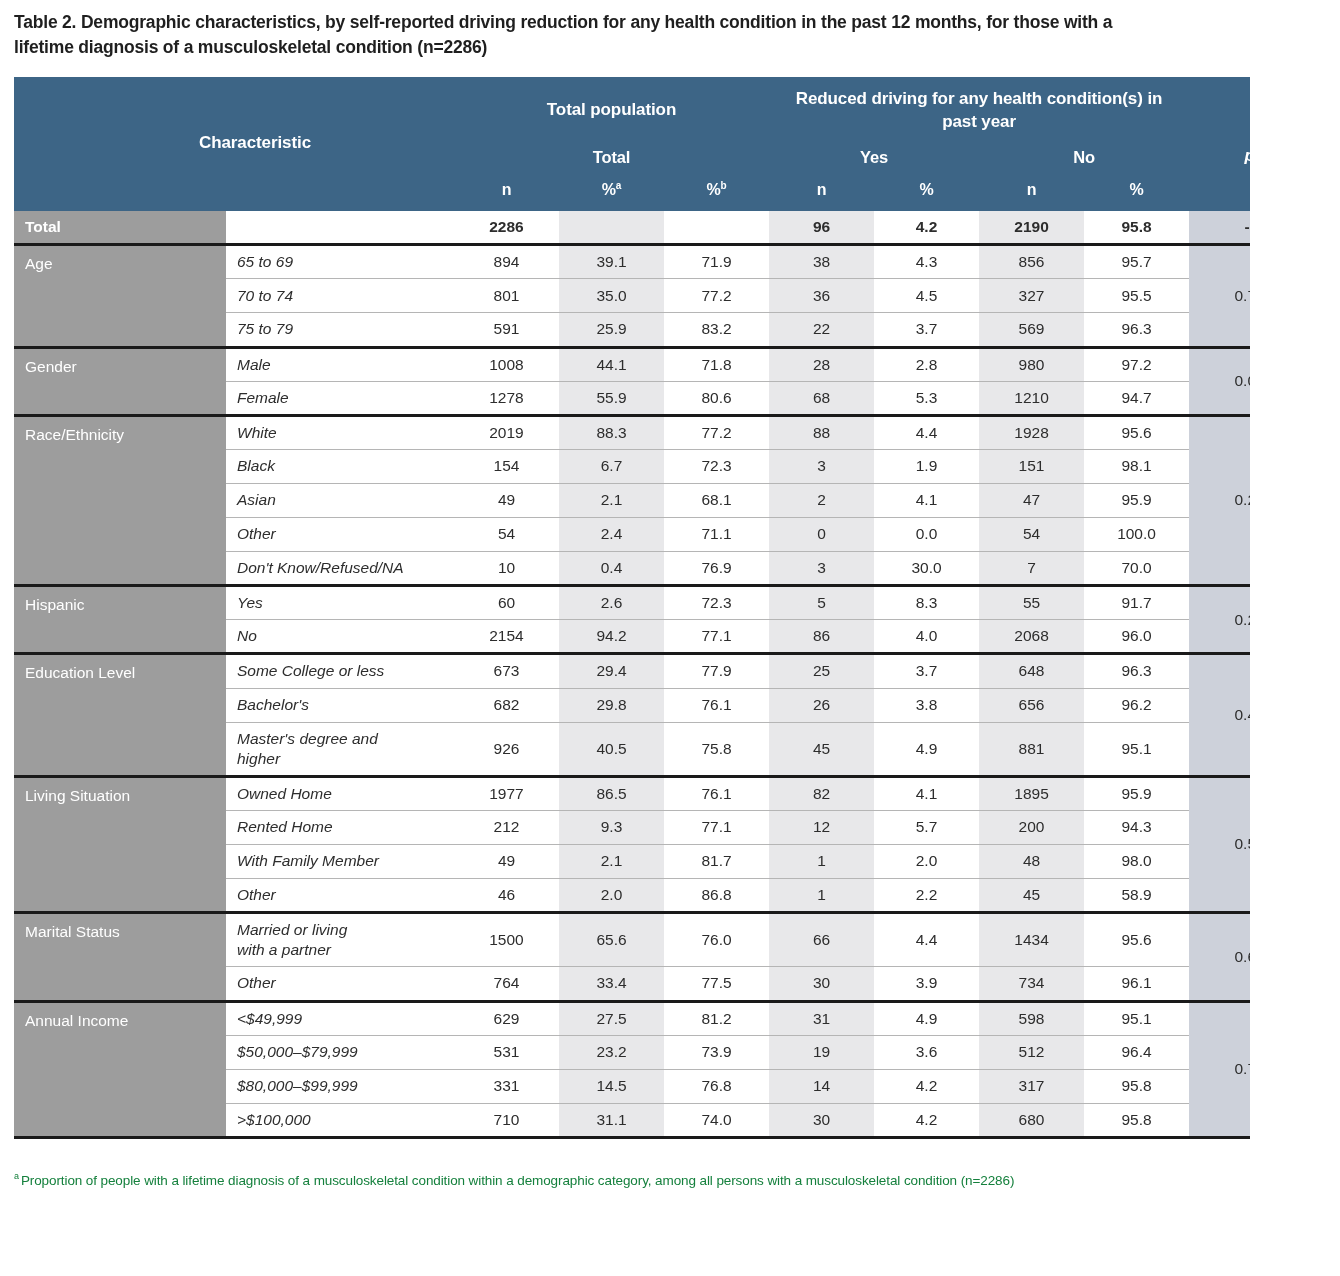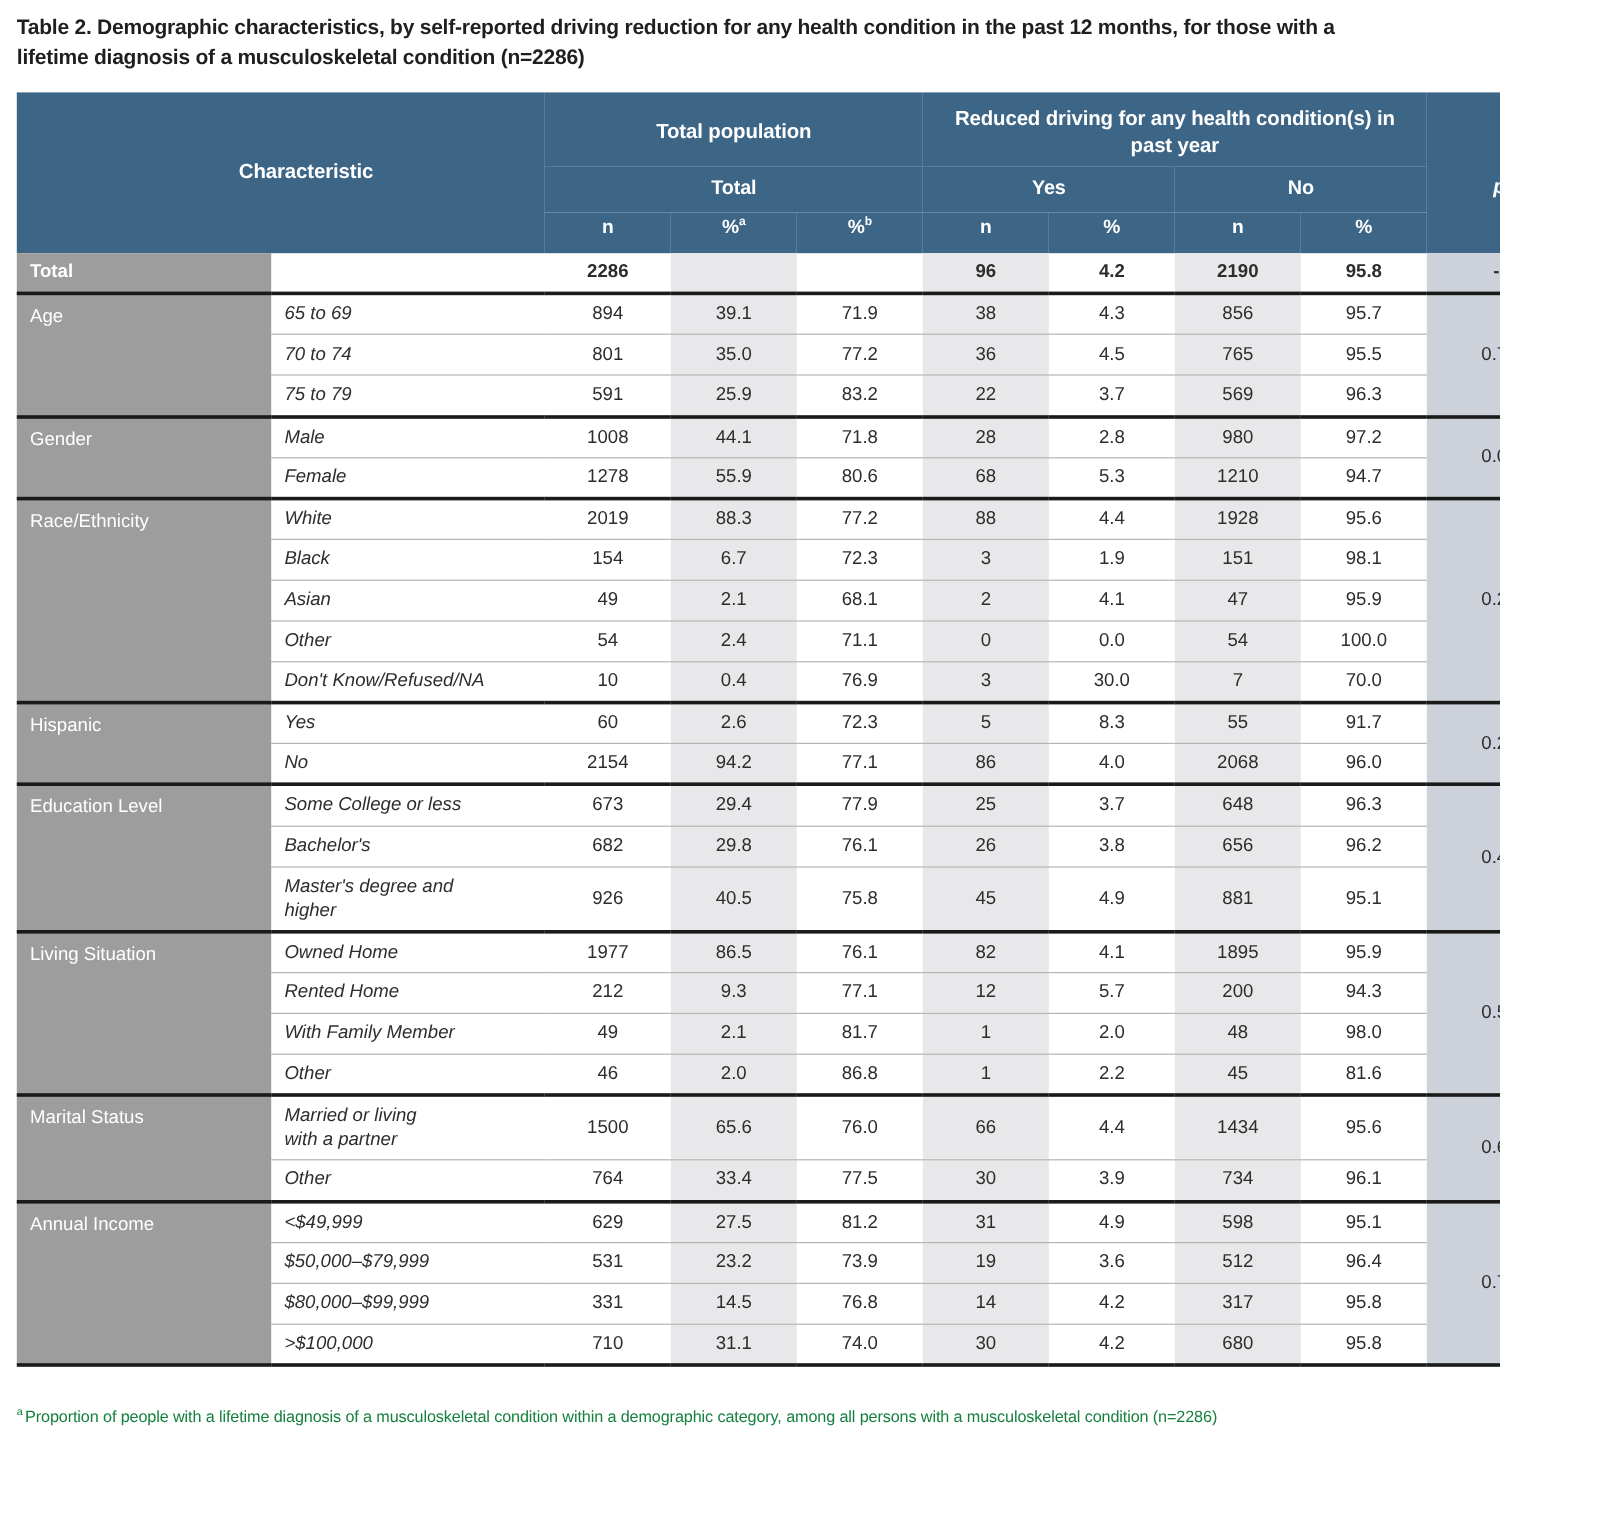--- a/index.html
+++ b/index.html
@@ -171,21 +171,21 @@
           <td class="num">95.7</td>
           <td class="p-col" rowspan="3">0.77</td>
         </tr>
         <tr class="inner">
           <td class="sublabel">70 to 74</td>
           <td class="num">801</td>
           <td class="num stripe">35.0</td>
           <td class="num">77.2</td>
           <td class="num stripe">36</td>
           <td class="num">4.5</td>
-          <td class="num stripe">765</td>
+          <td class="num stripe">327</td>
           <td class="num">95.5</td>
         </tr>
         <tr class="inner">
           <td class="sublabel">75 to 79</td>
           <td class="num">591</td>
           <td class="num stripe">25.9</td>
           <td class="num">83.2</td>
           <td class="num stripe">22</td>
           <td class="num">3.7</td>
           <td class="num stripe">569</td>
@@ -353,21 +353,21 @@
           <td class="num">98.0</td>
         </tr>
         <tr class="inner">
           <td class="sublabel">Other</td>
           <td class="num">46</td>
           <td class="num stripe">2.0</td>
           <td class="num">86.8</td>
           <td class="num stripe">1</td>
           <td class="num">2.2</td>
           <td class="num stripe">45</td>
-          <td class="num">81.6</td>
+          <td class="num">58.9</td>
         </tr>
         <tr class="section-start">
           <td class="char-label" rowspan="2">Marital Status</td>
           <td class="sublabel">Married or living
 with a partner</td>
           <td class="num">1500</td>
           <td class="num stripe">65.6</td>
           <td class="num">76.0</td>
           <td class="num stripe">66</td>
           <td class="num">4.4</td>

